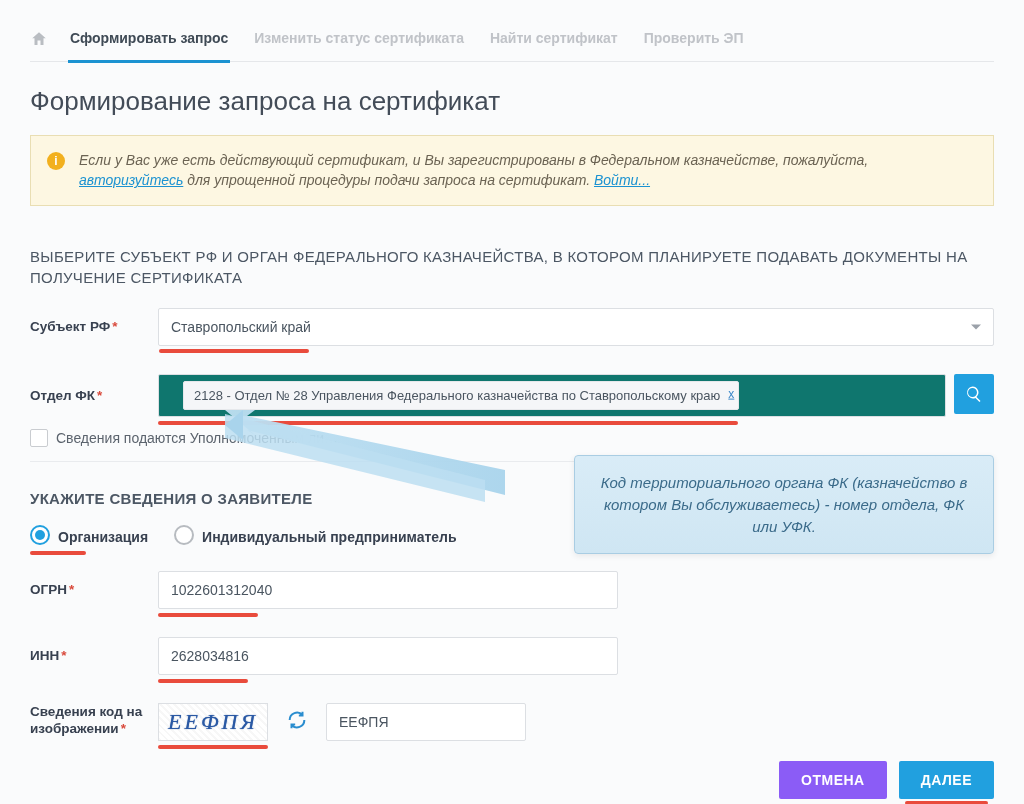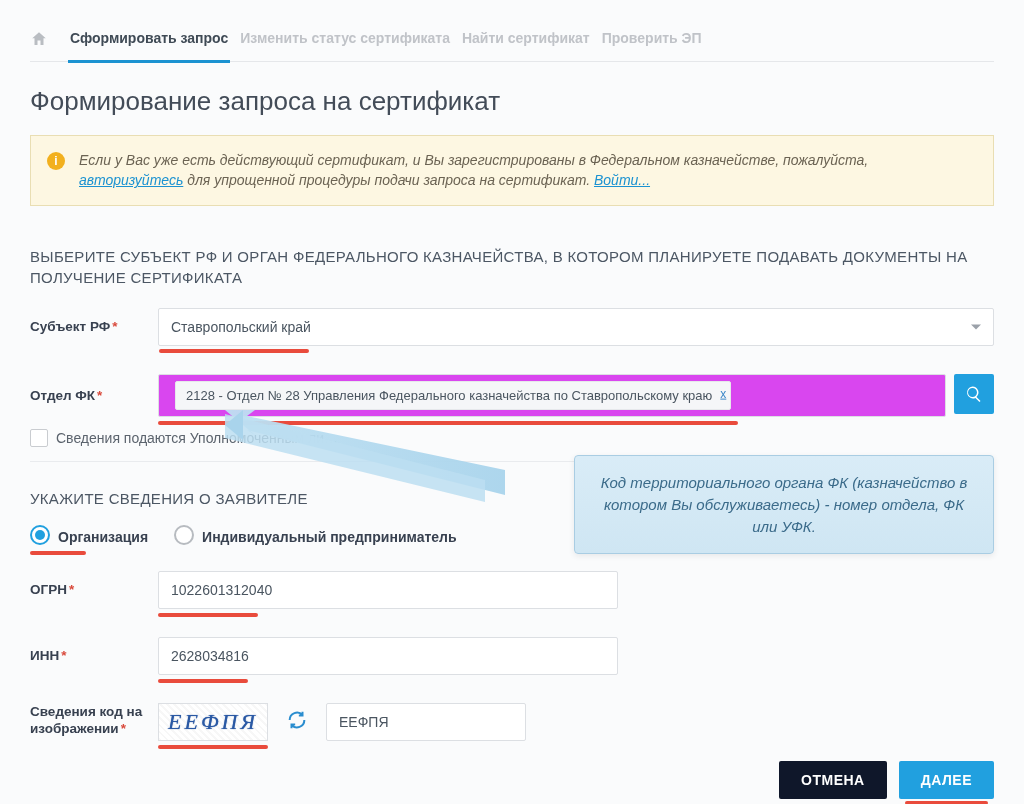--- a/index.html
+++ b/index.html
@@ -31,21 +31,21 @@
   }
   
   .topnav {
     display: flex;
     align-items: center;
     gap: 20px;
     border-bottom: 1px solid #e5e7ea;
     position: relative;
   }
   .home-icon svg { width: 18px; height: 18px; fill: #b9bdc2; }
-  .tabs { display: flex; gap: 8px; align-items:flex-end;}
+  .tabs { display: flex; gap: 22px; align-items:flex-end;}
   .tab {
     padding: 10px 2px 14px 2px;
     font-weight: bold;
     font-size: 14px;
     color: #c0c3c8;
     border-bottom: 3px solid transparent;
     margin-bottom: -2px;
     cursor: pointer;
   }
   .tab.active { color: #3f4a55; border-bottom-color: #1b92d1; }
@@ -81,21 +81,21 @@
   }
   .infobox a { color: #1b92d1; text-decoration: underline; }
   
   .section-heading {
     margin: 40px 0 20px 0;
     font-size: 15px;
     color: #4c5764;
     letter-spacing: 0.3px;
     line-height: 1.4;
   }
-  .section-heading.sub { margin-top: 26px; margin-bottom: 16px;}
+  .section-heading.sub { margin-top: 26px; margin-bottom: 16px; font-weight: bold;}
   hr.sep { border: none; border-top: 1px solid #e9ebee; margin: 14px 0 0 0;}
   
   .form-row { display: flex; align-items: center; margin-bottom: 28px; position: relative;}
   .form-label {
     width: 128px;
     font-weight: bold;
     font-size: 13.5px;
     color: #384150;
   }
   .form-label .req { color: #d94a3c; margin-left: 2px;}
@@ -113,22 +113,22 @@
   }
   .select .caret {
     position: absolute; right: 12px; top: 50%; transform: translateY(-50%);
     width: 0; height: 0;
     border-left: 5px solid transparent;
     border-right: 5px solid transparent;
     border-top: 5px solid #9ba1a9;
   }
   .tagbox {
     border: 1px solid #dcdfe3;
-    background: #d946ef;
-    padding: 6px 16px;
+    background: #0f766e;
+    padding: 6px 24px;
     display: flex;
     gap: 8px;
     align-items: center;
     border-radius: 2px;
   }
   .tag {
     background: #f5f6f8;
     border: 1px solid #e6e8eb;
     padding: 6px 18px 6px 10px;
     font-size: 13px;
@@ -227,21 +227,21 @@
     pointer-events:none;
   }
   
   .footer {
     display:flex; justify-content:flex-end; gap:12px; margin-top: 20px;
   }
   .btn {
     padding: 11px 22px; font-weight:bold; font-size:14px; border-radius:2px;
     cursor:pointer; color:#fff; letter-spacing:0.5px;
   }
-  .btn-cancel { background:#0f172a; }
+  .btn-cancel { background:#8b5cf6; }
   .btn-next { background:#21a0df; position:relative;}
   .btn-next .red { position:absolute; left:6px; right:6px; bottom:-6px; height:4px; background:#e94b3c; border-radius:2px;}
   .content-wrap{ position:relative; }
 </style>
 </head>
 <body>
 
 <div class="watermark">BUTOSHA.RU</div>
 
 <div class="page content-wrap">

